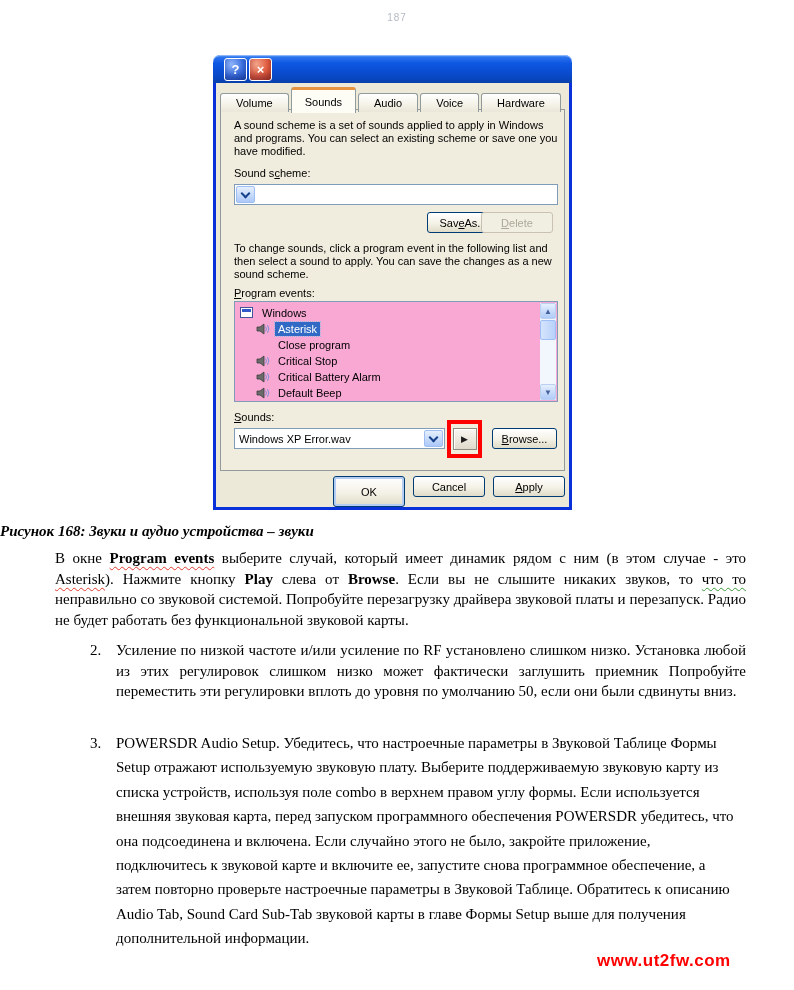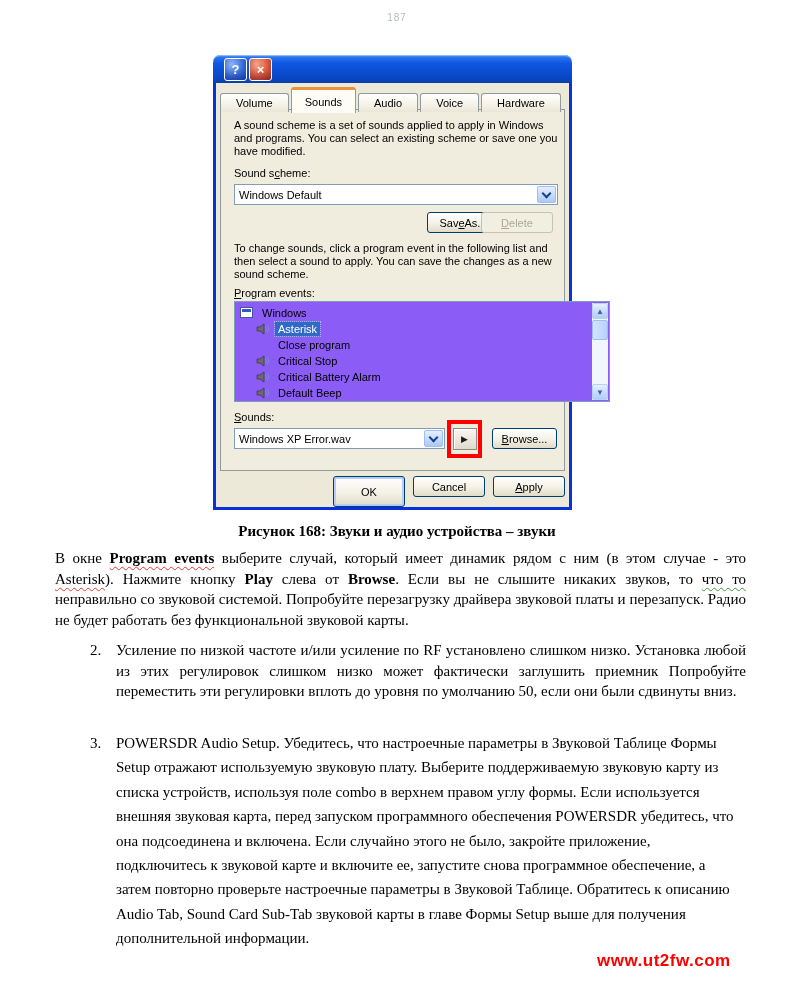--- a/index.html
+++ b/index.html
@@ -51,21 +51,21 @@
   .btn{background:linear-gradient(180deg,#ffffff,#f4f1e6 55%,#e0dcc8);border:1px solid #003c74;
     border-radius:3px;font-size:11px;display:flex;align-items:center;justify-content:center;
     box-sizing:border-box;color:#000;cursor:default;white-space:nowrap;}
   .btn-saveas{left:178px;top:102px;width:72px;height:21px;margin-left:28px;}
   .btn-disabled{color:#aca899;border-color:#c9c2b3;background:#f1efe2;}
   .btn-delete{left:260px;top:102px;width:72px;height:21px;}
 
   .hint{left:13px;top:132px;width:324px;line-height:13px;}
   .lbl-events{left:13px;top:177px;}
 
-  .listbox{left:13px;top:191px;width:376px;height:101px;background:#8b5cf6;border:1px solid #7f9db9;box-sizing:border-box;}
+  .listbox{left:13px;top:191px;width:324px;height:101px;background:#f9a8d4;border:1px solid #7f9db9;box-sizing:border-box;}
   .pe-rows{position:absolute;top:1px;left:1px;right:18px;bottom:1px;overflow:hidden;padding-top:2px;}
   .pe-row{display:flex;align-items:center;height:16px;padding-left:4px;}
   .pe-row.ind{padding-left:20px;}
   .pe-icon{width:15px;height:12px;margin-right:4px;flex:0 0 15px;position:relative;}
   .icon-windows{width:13px;height:11px;border:1px solid #44549c;background:#fff;box-sizing:border-box;}
   .icon-windows::before{content:"";position:absolute;top:1px;left:1px;right:1px;height:3px;background:#2f58c8;}
   .pe-label{padding:0 3px;line-height:14px;}
   .pe-label.sel{background:#316ac5;color:#fff;outline:1px dotted #9db9e3;}
   .scroll{position:absolute;top:1px;right:1px;bottom:1px;width:16px;background:#f2f6fd;}
   .scroll-btn{height:16px;border:1px solid #b9d0f3;border-radius:2px;box-sizing:border-box;
@@ -86,22 +86,22 @@
   .btn-browse{left:271px;top:318px;width:65px;height:21px;}
 
   .btn-ok{left:117px;top:393px;width:72px;height:31px;position:absolute;
     box-shadow:inset 0 0 0 2px #b5ccf3;}
   .btn-cancel{left:197px;top:393px;width:72px;height:21px;position:absolute;}
   .btn-apply{left:277px;top:393px;width:72px;height:21px;position:absolute;}
 
   u{text-decoration:underline;}
 
   
-  .caption{position:absolute;top:523px;left:0;right:0;text-align:center;
-    font-family:"Liberation Serif",serif;font-weight:bold;font-size:15px;color:#000;}
+  .caption{position:absolute;top:523px;left:0;right:0;text-align:left;
+    font-family:"Liberation Serif",serif;font-weight:bold;font-style:italic;font-size:15px;color:#000;}
   .para{position:absolute;left:55px;top:548px;width:691px;font-family:"Liberation Serif",serif;
     font-size:15px;line-height:20.6px;text-align:justify;color:#000;}
   .b{font-weight:bold;}
   .wavy-red{text-decoration-line:underline;text-decoration-style:wavy;text-decoration-color:#e23a2e;
     text-decoration-thickness:1px;text-underline-offset:3px;}
   .b.wavy-red{text-decoration-line:underline;}
   .wavy-green{text-decoration-line:underline;text-decoration-style:wavy;text-decoration-color:#3a9a3a;
     text-decoration-thickness:1px;text-underline-offset:3px;}
   .num-item{position:absolute;left:90px;display:flex;font-family:"Liberation Serif",serif;font-size:15px;color:#000;}
   .num-item .num{width:26px;flex:0 0 26px;}
@@ -131,21 +131,20 @@
       <div class="tab">Audio</div>
       <div class="tab">Voice</div>
       <div class="tab">Hardware</div>
     </div>
 
     <div class="tab-page">
       <div class="abs desc">A sound scheme is a set of sounds applied to apply in Windows and programs. You can select an existing scheme or save one you have modified.</div>
 
       <div class="abs lbl lbl-scheme">Sound s<u>c</u>heme:</div>
       <div class="abs combo combo1">
-        <span class="combo-text">Windows Default</span>
         <span class="combo-arrow">
             <span class="chev"></span>
           </span>
       </div>
 
       <div class="abs btn btn-saveas">Sav<u>e</u> As...</div>
       <div class="abs btn btn-disabled btn-delete"><u>D</u>elete</div>
 
       <div class="abs hint">To change sounds, click a program event in the following list and then select a sound to apply. You can save the changes as a new sound scheme.</div>
 

